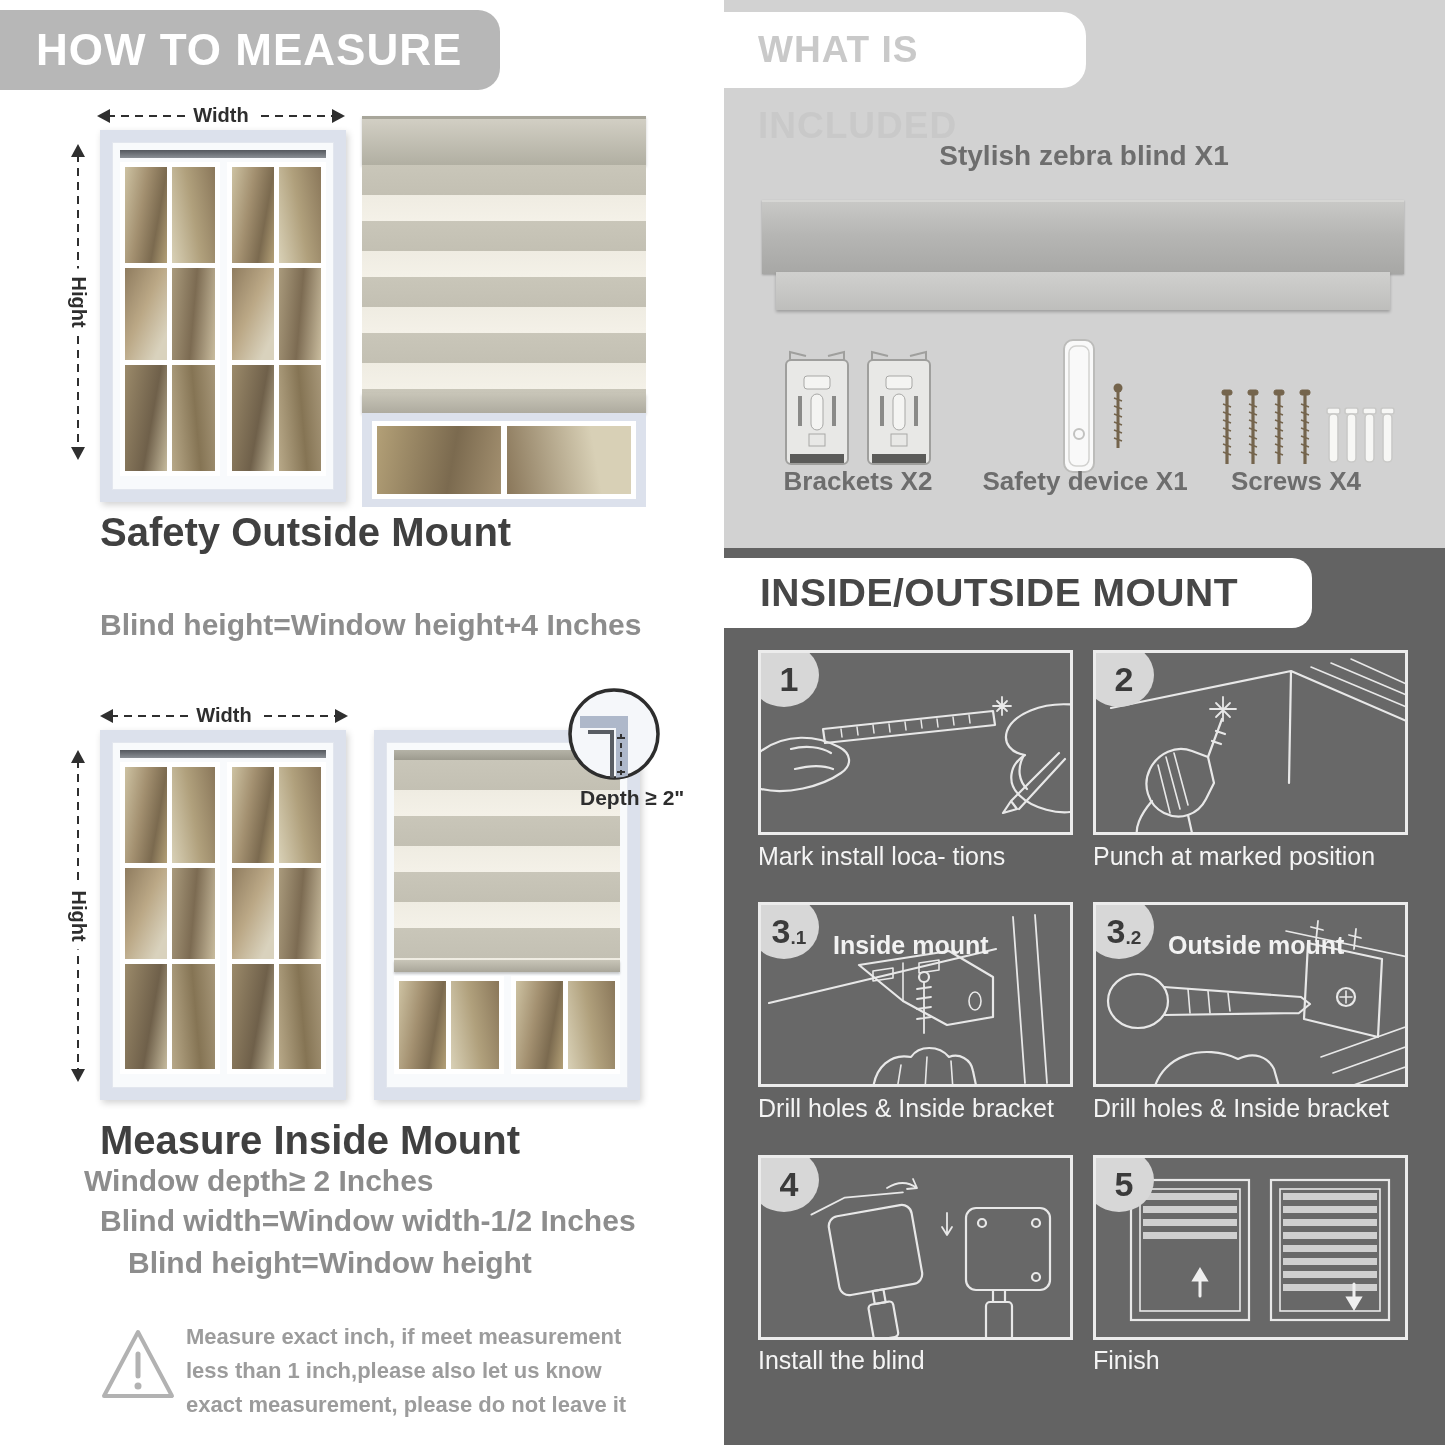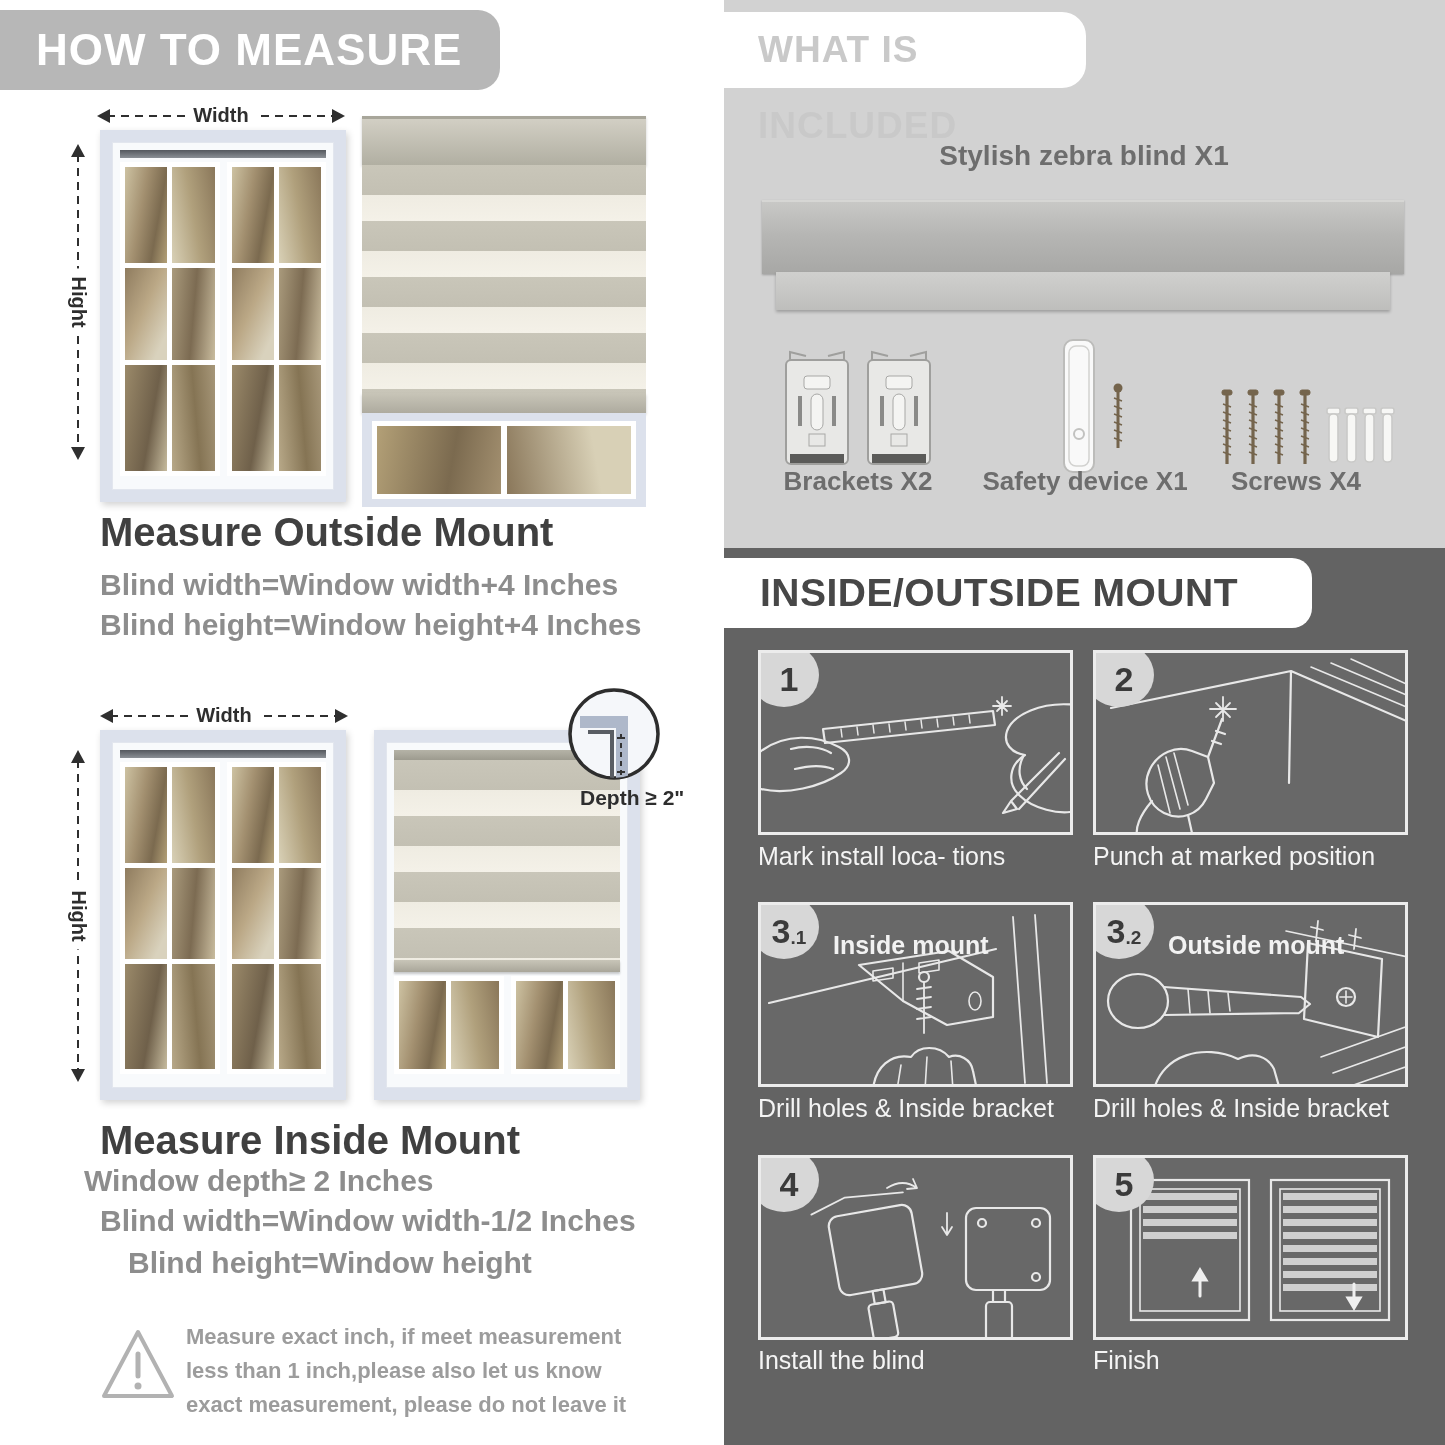--- a/index.html
+++ b/index.html
@@ -139,22 +139,21 @@
     <div class="zebra" style="height:228px;"></div>
     <div class="blind-rail-bot"></div>
     <div style="height:94px;background:#dce1ec;padding:8px 10px;box-sizing:border-box;">
       <div style="height:100%;background:#fff;padding:5px;display:grid;grid-template-columns:1fr 1fr;gap:6px;box-sizing:border-box;">
         <div class="pane" style="background:linear-gradient(100deg,#b3a077,#7b6a4f 60%,#a39070);"></div>
         <div class="pane" style="background:linear-gradient(80deg,#8a775a,#d8d0b6 70%);"></div>
       </div>
     </div>
   </div>
 
-  <div class="abs sec-title" style="left:100px;top:510px;">Measure Outside Mount</div>
-  <div class="abs sec-line" style="left:100px;top:568px;">Blind width=Window width+4 Inches</div>
+  <div class="abs sec-title" style="left:100px;top:510px;">Safety Outside Mount</div>
   <div class="abs sec-line" style="left:100px;top:608px;">Blind height=Window height+4 Inches</div>
 
   <div class="dim" style="left:98px;top:704px;width:252px;height:24px;">
     <svg width="252" height="24">
       <line x1="12" y1="12" x2="240" y2="12" stroke="#2f2f2f" stroke-width="2" stroke-dasharray="8 6"></line>
       <polygon points="2,12 15,5 15,19" fill="#2f2f2f"></polygon>
       <polygon points="250,12 237,5 237,19" fill="#2f2f2f"></polygon>
     </svg>
     <span class="lbl">Width</span>
   </div>

